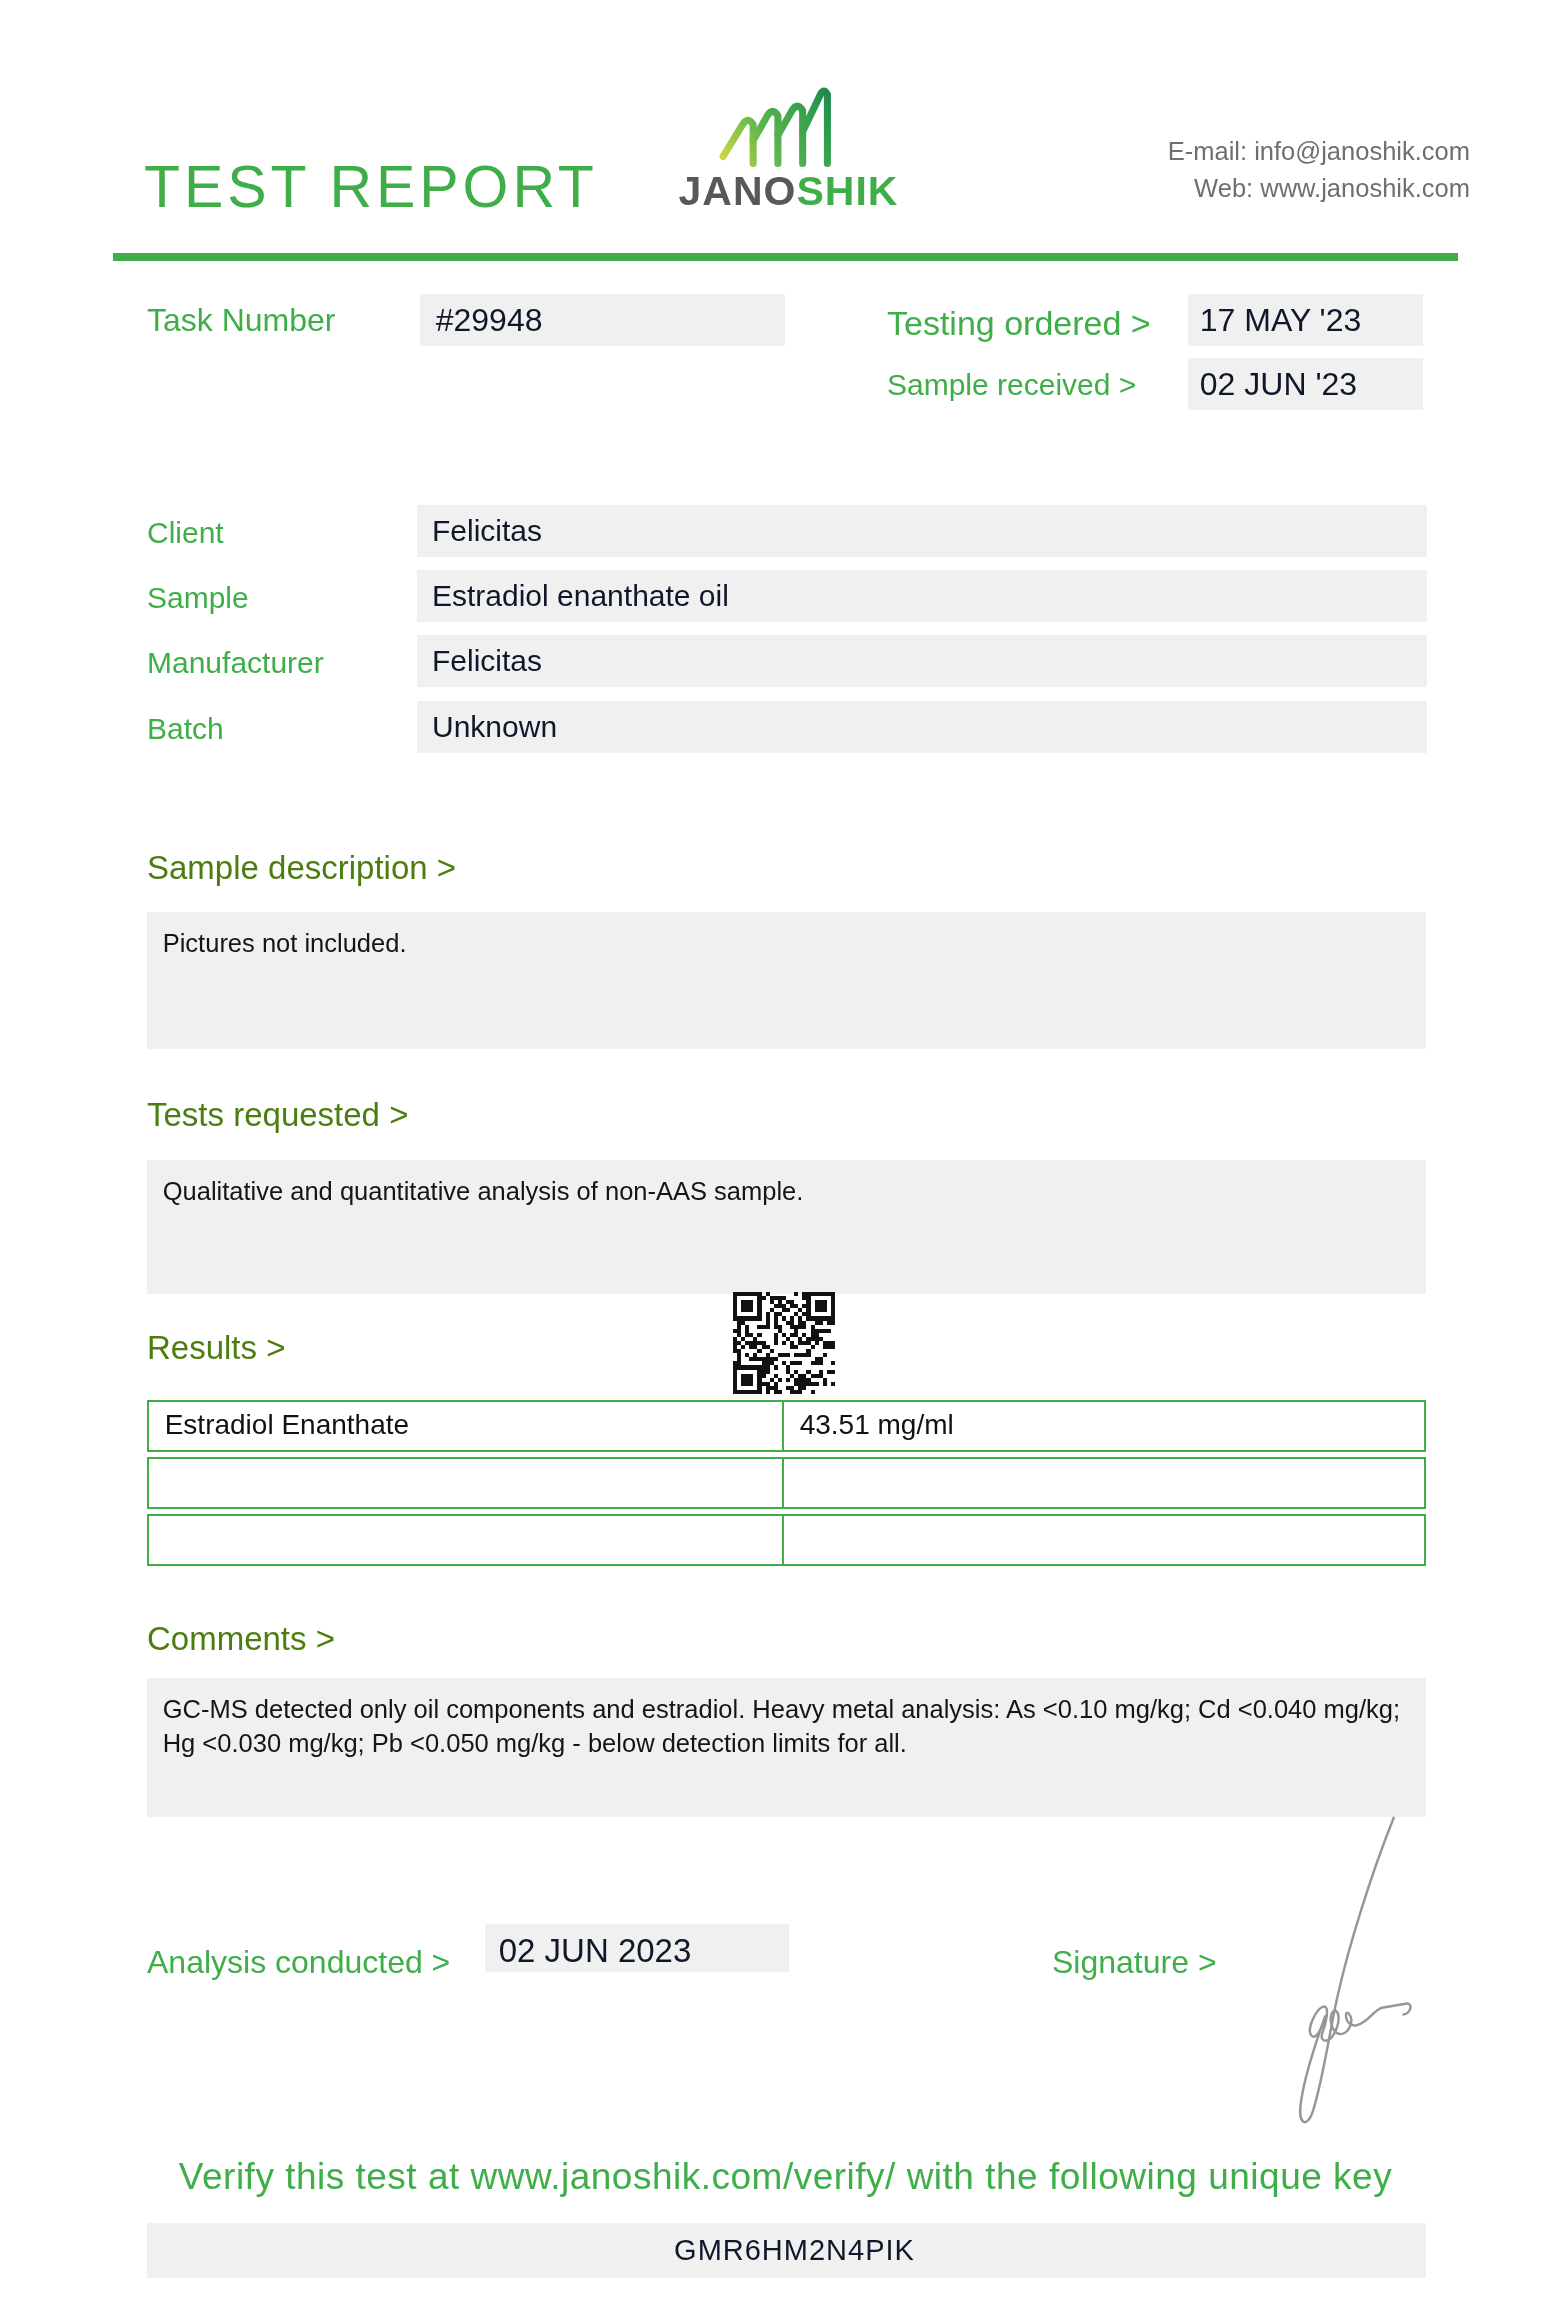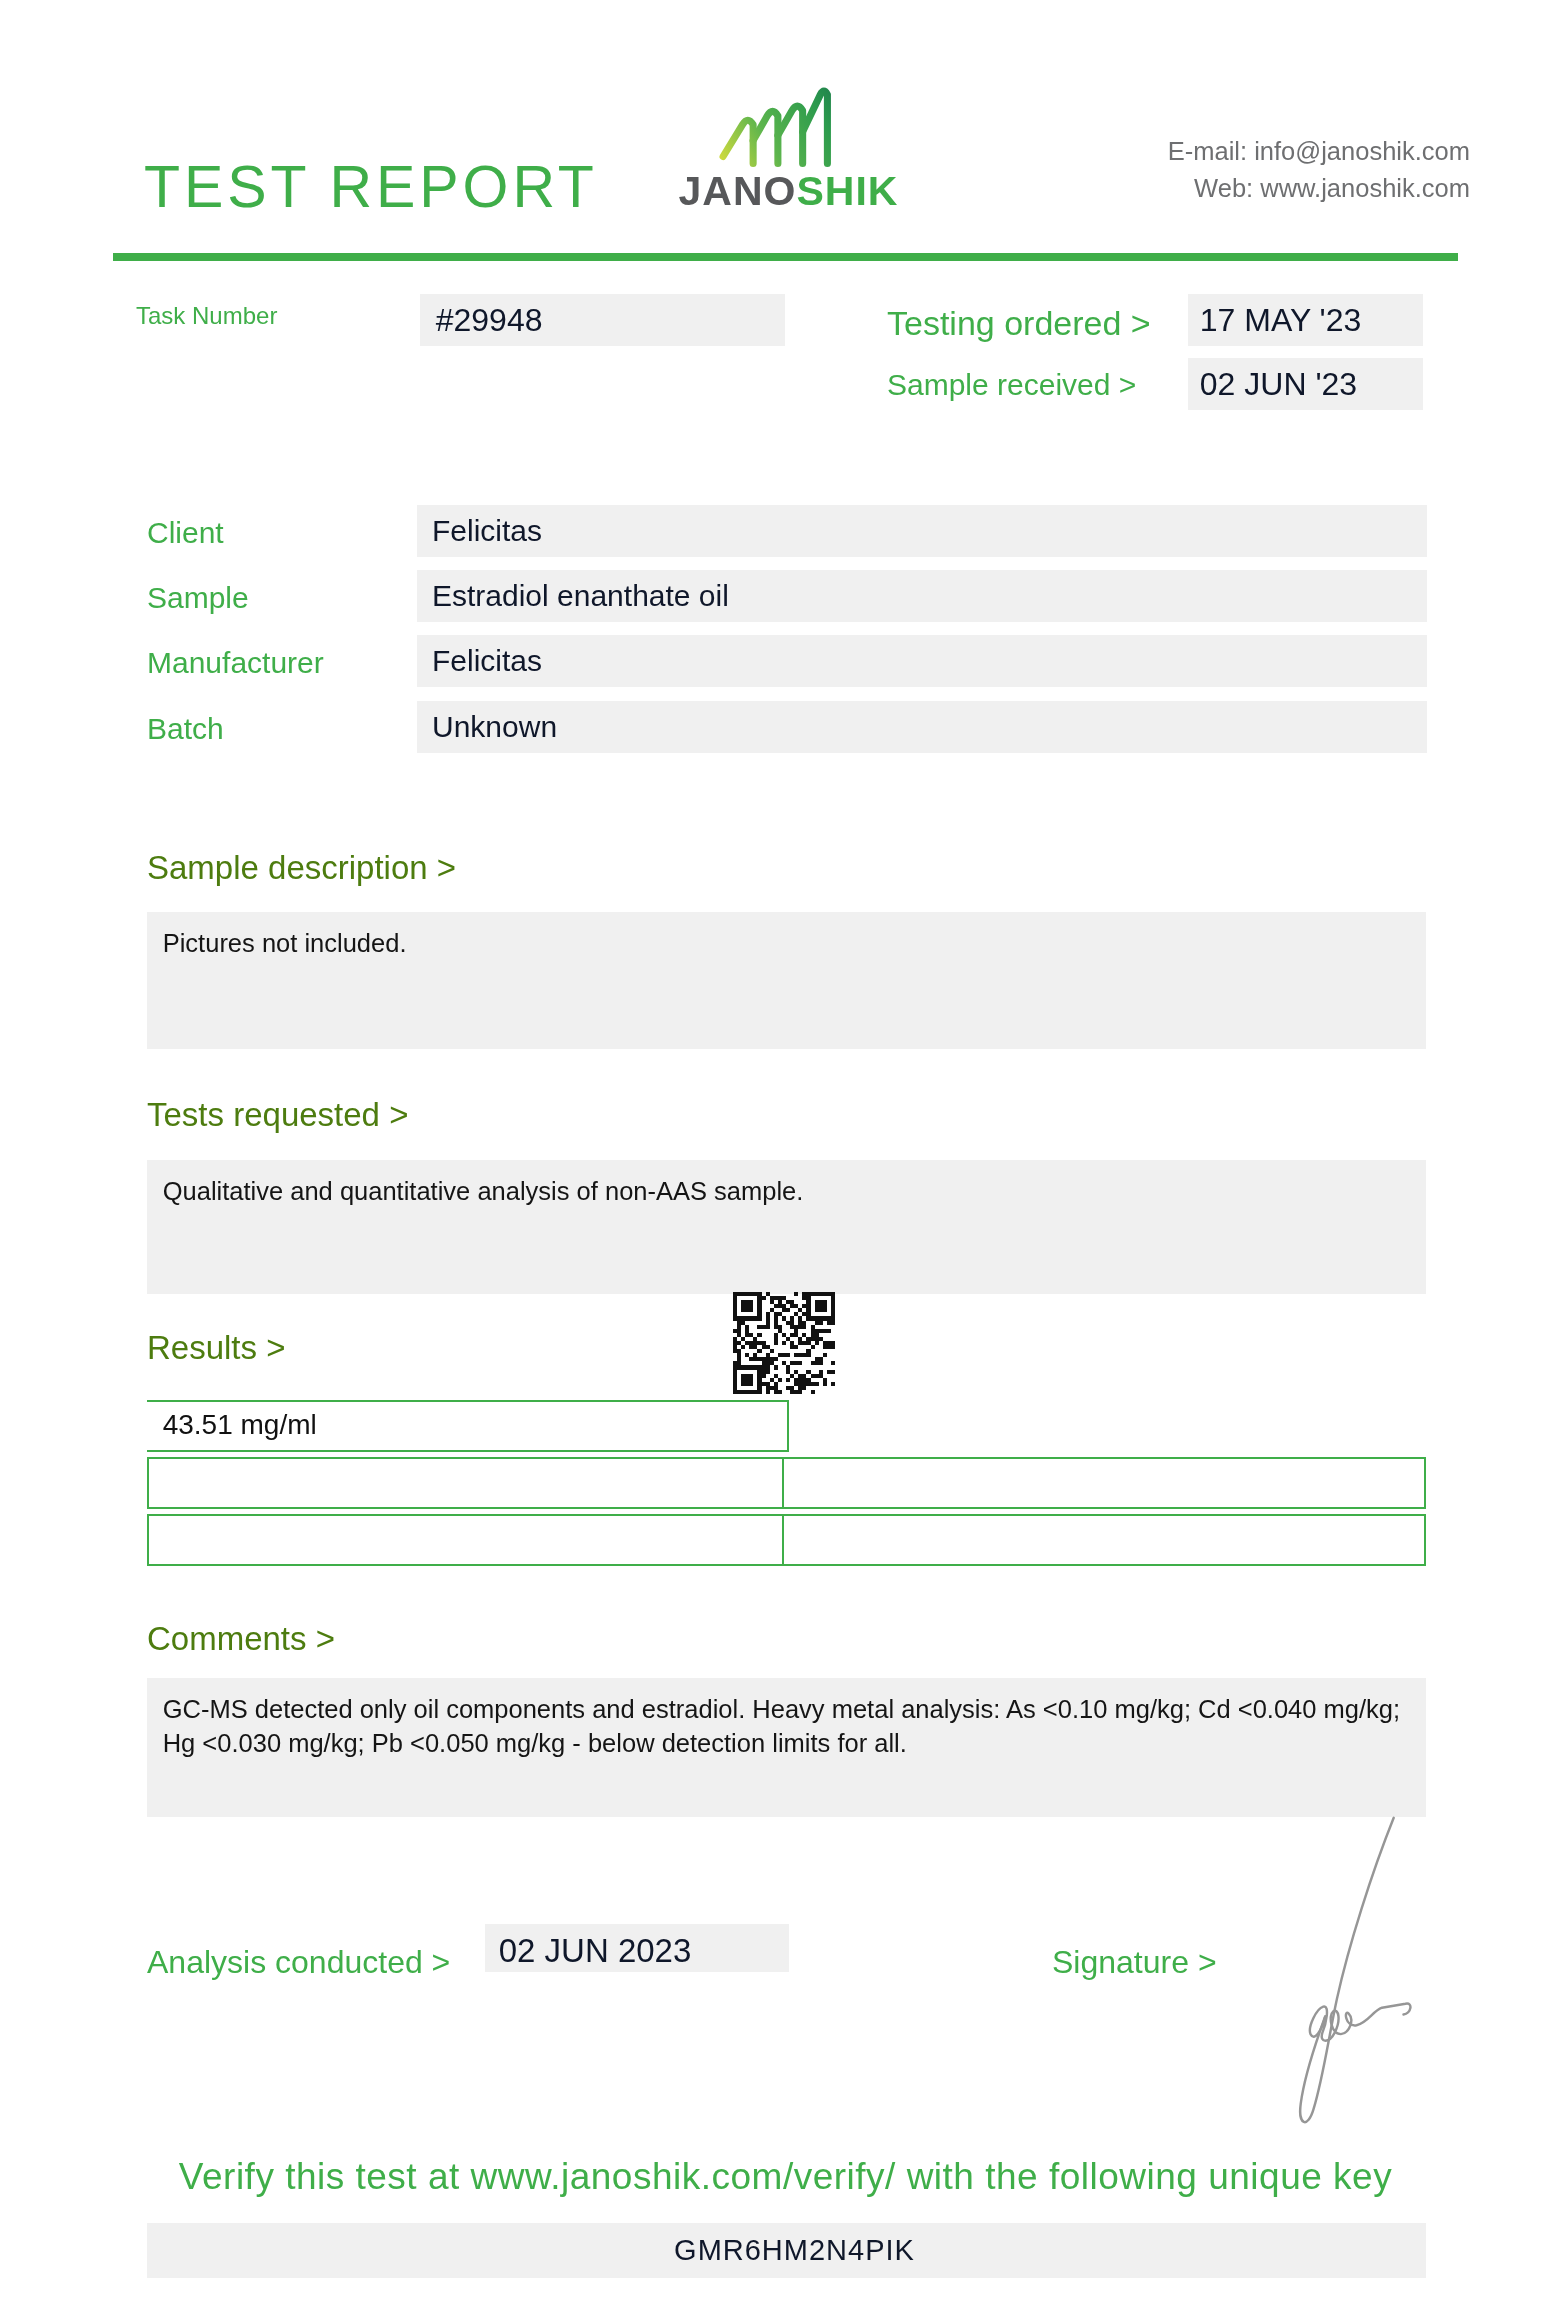--- a/index.html
+++ b/index.html
@@ -17,21 +17,21 @@
   .title{left:144px;top:153px;font-size:59px;letter-spacing:3.9px;color:#3FAE49;}
   .logo{left:676px;top:84px;width:225px;text-align:center;}
   .logo svg{display:block;margin:0 auto;width:147px;height:84px;}
   .logo-text{font-size:41px;font-weight:bold;letter-spacing:1px;color:#57585A;margin-top:0px;}
   .logo-text .green{color:#3FAE49;}
   .contact{right:98px;top:133px;text-align:right;font-size:25.5px;color:#6E6F71;line-height:37px;}
   .rule{left:113px;top:253px;width:1345px;height:7.8px;background:#3FAE49;}
 
   
   .glabel{color:#3FAE49;}
-  .task-label{left:136px;top:302px;font-size:24px;}
+  .task-label{left:147px;top:302px;font-size:32px;}
   .vbox{background:#F0F0F0;color:#0f172a;box-sizing:border-box;}
   .task-value{left:420px;top:294px;width:365px;height:52px;font-size:32px;line-height:52px;padding-left:15.7px;}
   .ordered-label{left:887px;top:304px;font-size:34px;}
   .ordered-value{left:1188px;top:294px;width:235px;height:52px;font-size:32px;line-height:52px;padding-left:11.8px;}
   .received-label{left:887px;top:368px;font-size:30px;}
   .received-value{left:1188px;top:358px;width:235px;height:52px;font-size:32px;line-height:52px;padding-left:11.8px;}
 
   
   .dlabel{left:147px;font-size:30px;color:#3FAE49;}
   .dvalue{left:417px;width:1010px;height:52px;font-size:30px;line-height:52px;padding-left:15px;}
@@ -437,20 +437,21 @@
       <rect x="11" y="24" width="1" height="1"></rect>
       <rect x="14" y="24" width="1" height="1"></rect>
       <rect x="15" y="24" width="1" height="1"></rect>
       <rect x="16" y="24" width="1" height="1"></rect>
       <rect x="19" y="24" width="1" height="1"></rect>
     </svg>
   <div class="abs section-h h-results">Results &gt;</div>
 
   <div class="abs rtable">
     <div class="rrow">
+      <div class="rcell c1">Estradiol Enanthate</div>
       <div class="rcell c2">43.51 mg/ml</div>
     </div>
     <div class="rrow">
       <div class="rcell c1"></div>
       <div class="rcell c2"></div>
     </div>
     <div class="rrow">
       <div class="rcell c1"></div>
       <div class="rcell c2"></div>
     </div>

